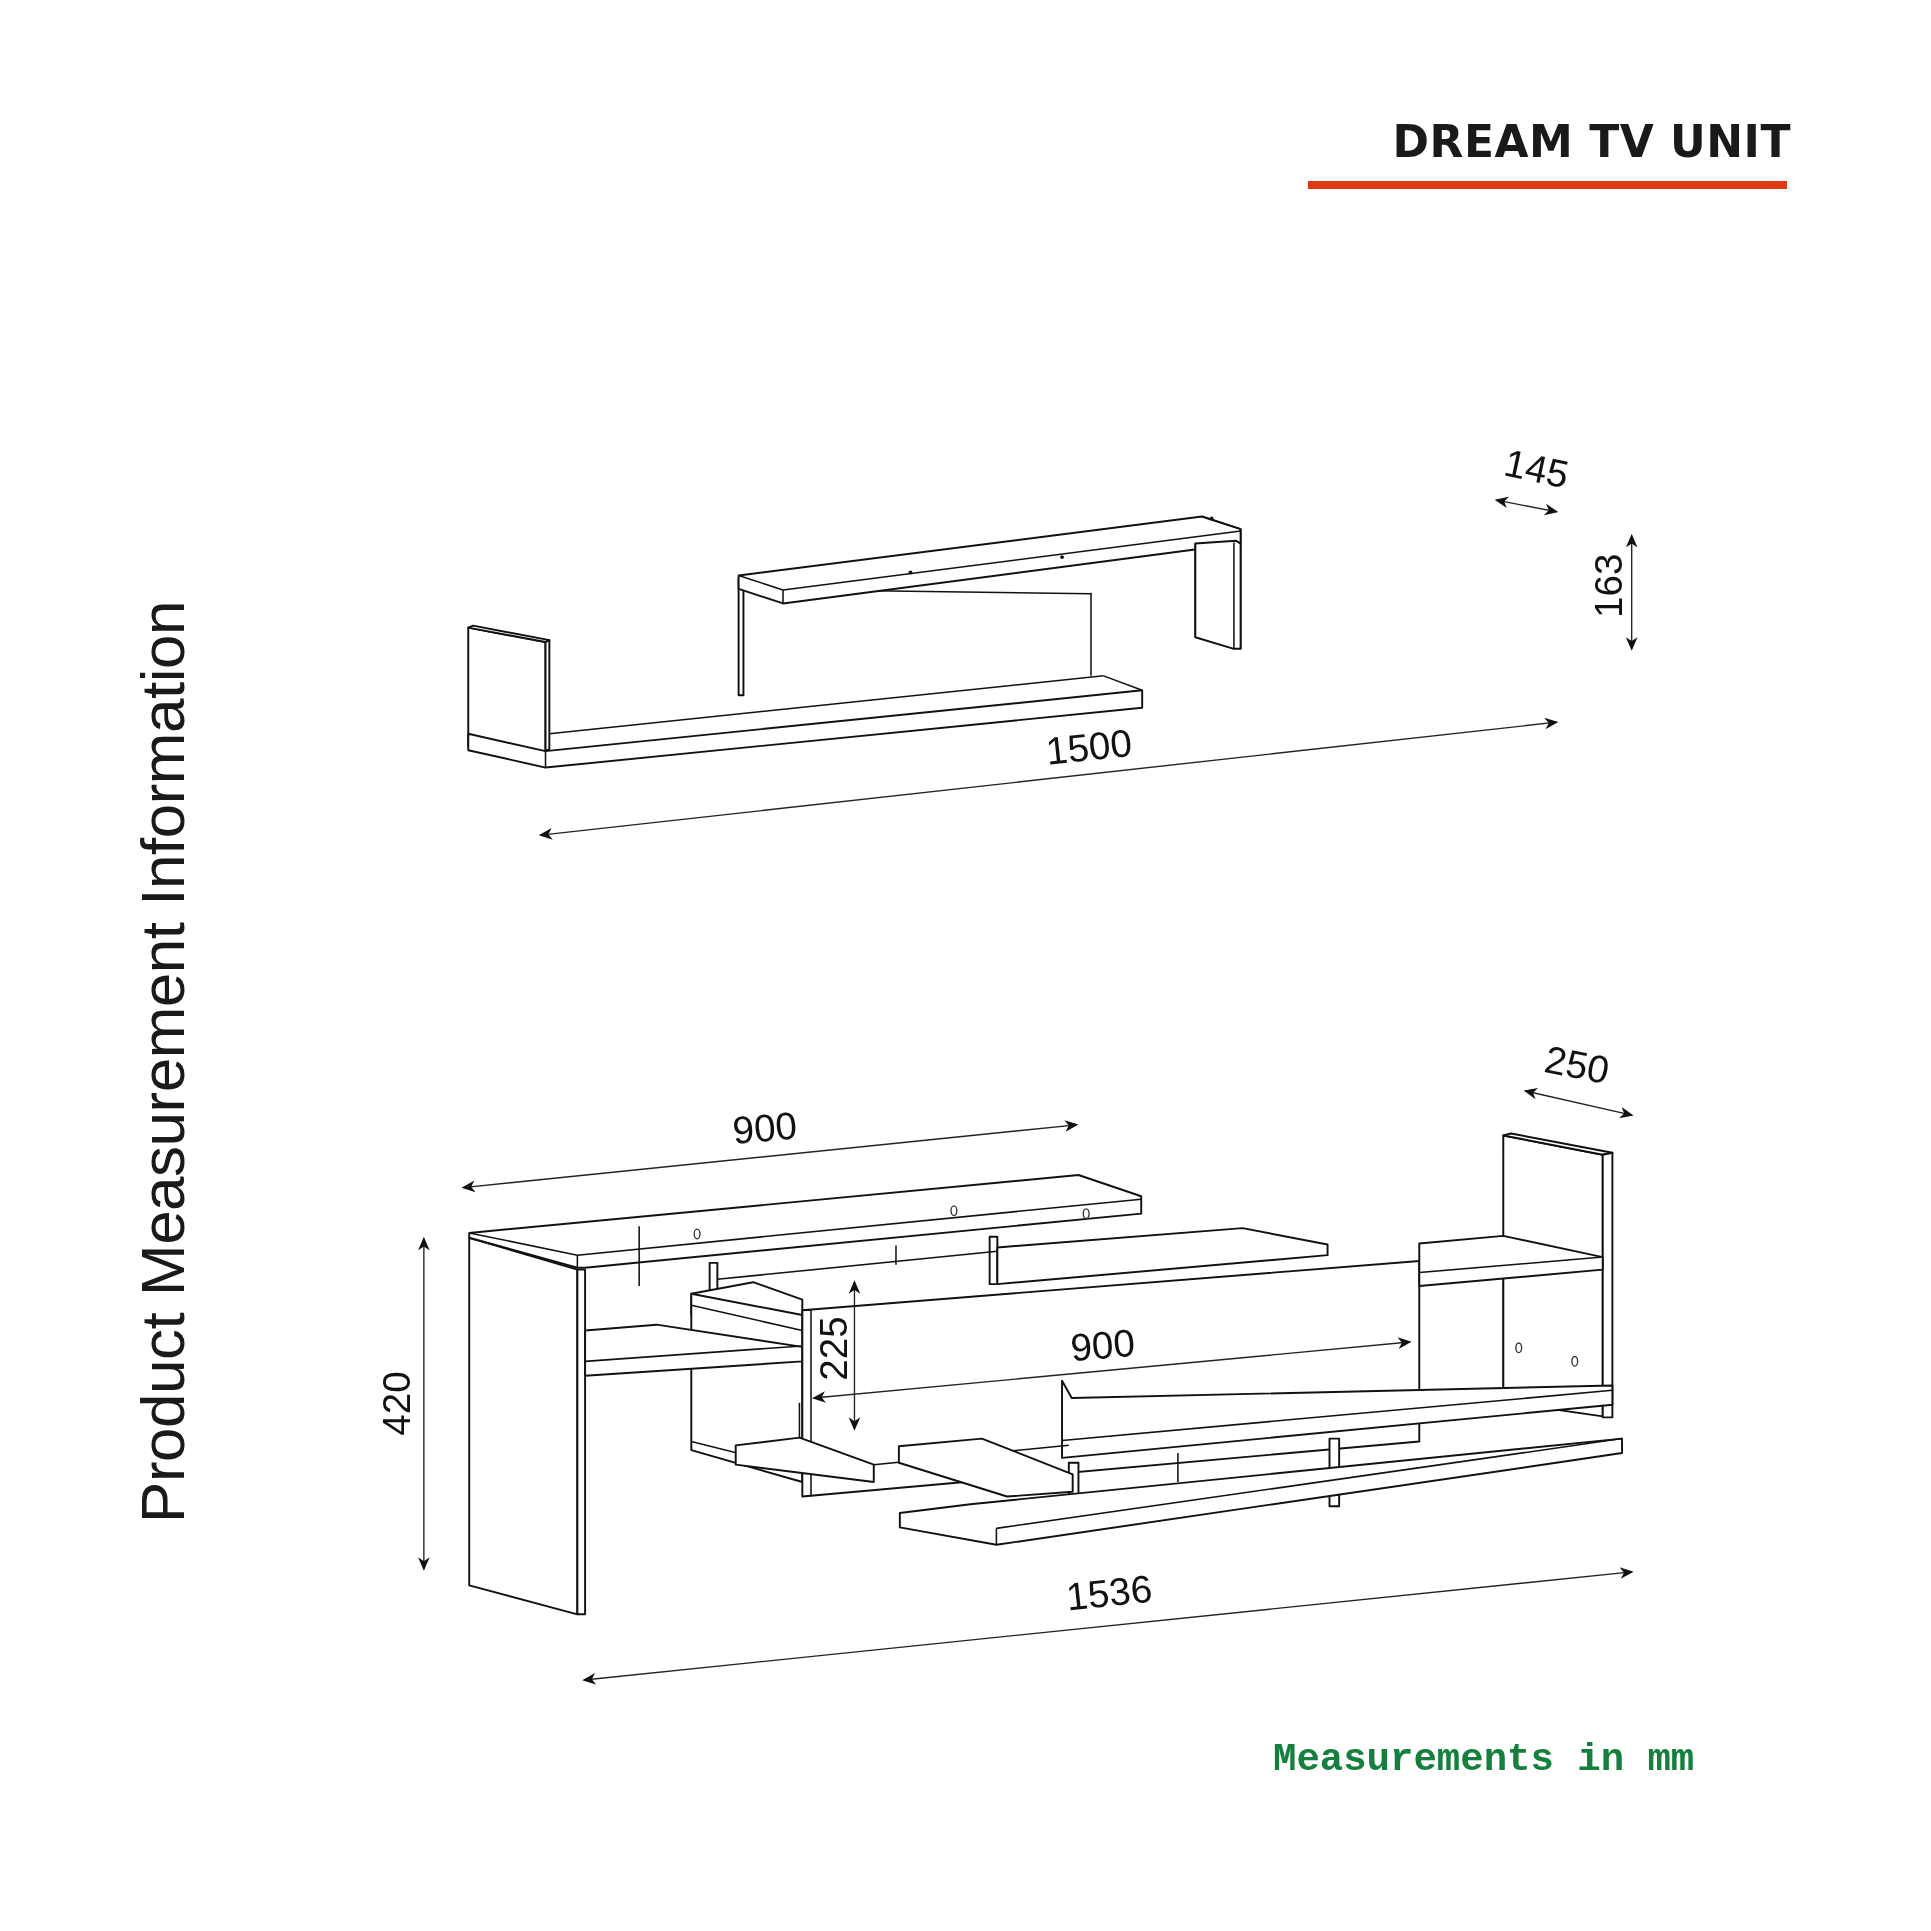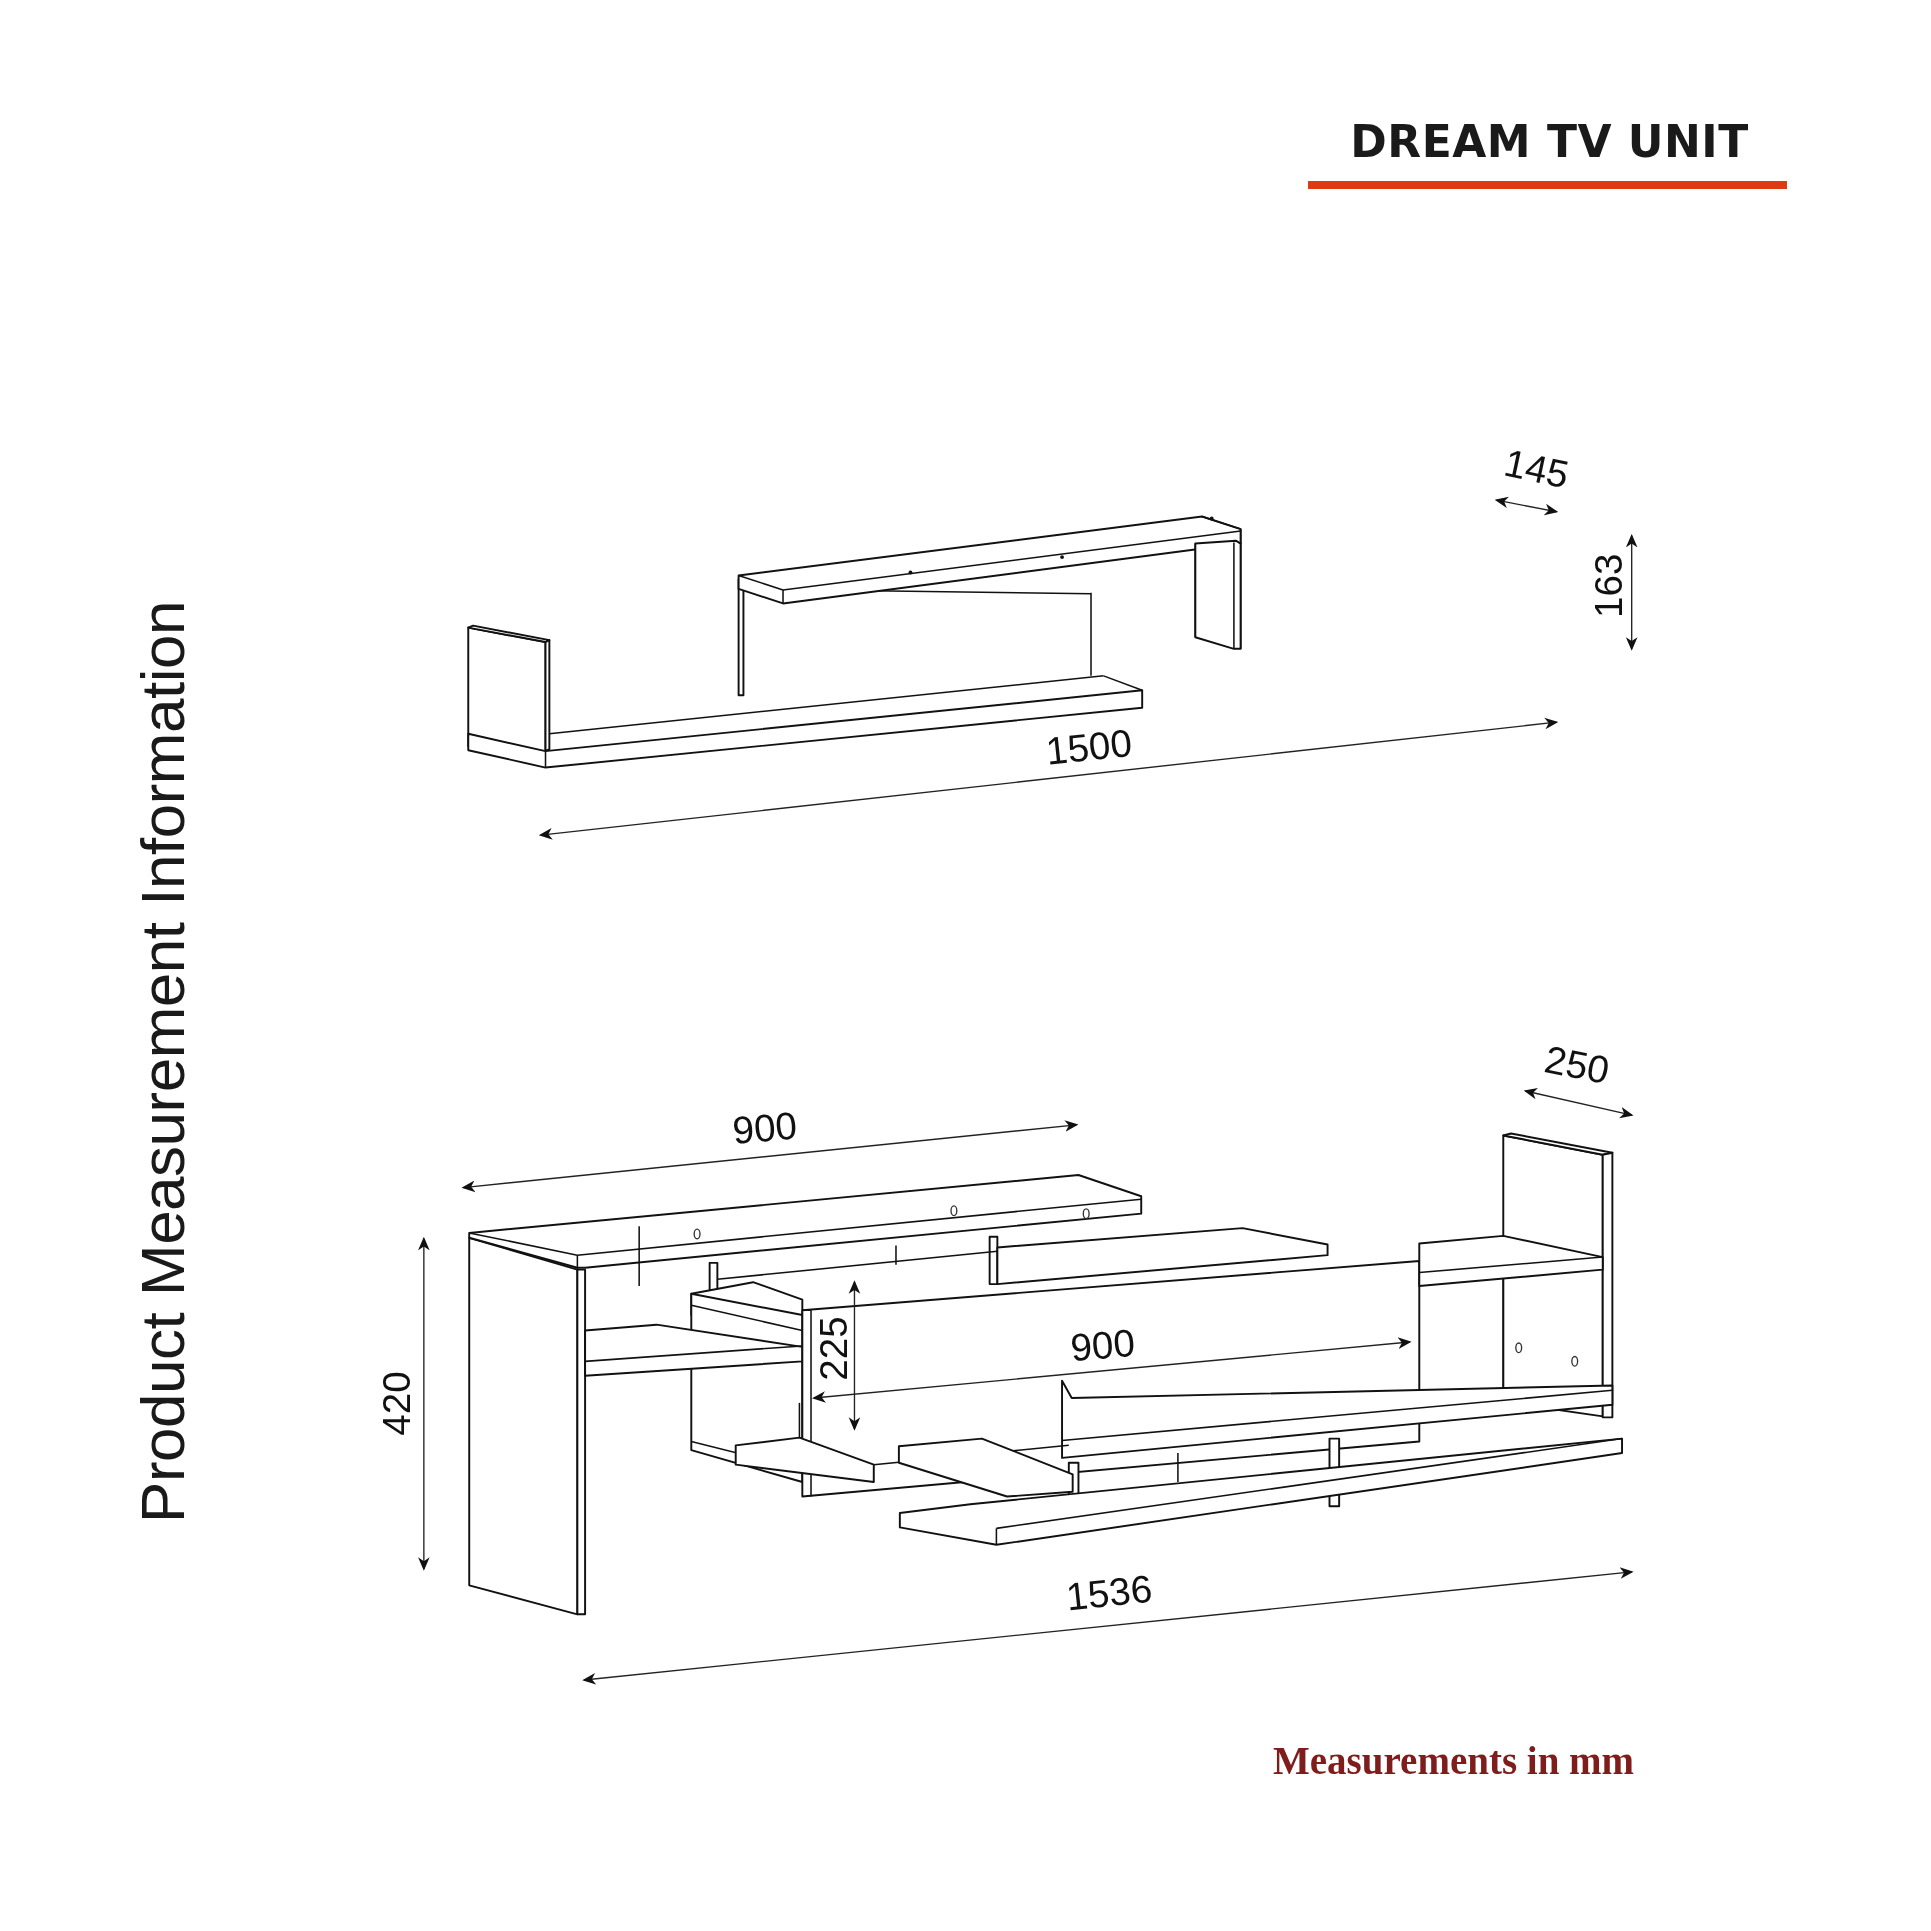--- a/index.html
+++ b/index.html
@@ -1,31 +1,31 @@
 <!DOCTYPE html>
 <html><head>
 <meta charset="utf-8">
 <style>
   html, body { margin: 0; padding: 0; background: #ffffff; }
   body { width: 1931px; height: 1931px; position: relative; overflow: hidden; font-family: "Liberation Sans", sans-serif; }
   .title {
     position: absolute; left: 1308px; top: 116px; width: 483px;
     font-family: "DejaVu Sans", sans-serif; font-weight: bold; font-size: 44px;
-    color: #1a1a1a; text-align: center; letter-spacing: 0.5px;
+    color: #1a1a1a; text-align: right; letter-spacing: 0.5px;
   }
   .title-rule { position: absolute; left: 1308px; top: 181px; width: 479px; height: 7.7px; background: #e03a12; }
   .side-label {
     position: absolute; left: 162px; top: 1062px;
     transform: translate(-50%, -50%) rotate(-90deg);
     font-family: "Liberation Sans", sans-serif; font-size: 62px; color: #1a1a1a;
     white-space: nowrap; letter-spacing: -0.5px;
   }
   .footer {
     position: absolute; left: 1273px; top: 1738px;
-    font-family: Liberation Serif, serif; font-weight: bold; font-size: 39px; color: #7f1d1d;
+    font-family: Liberation Mono, monospace; font-weight: bold; font-size: 39px; color: #15803d;
     white-space: nowrap;
   }
   svg.drawing { position: absolute; left: 0; top: 0; }
   svg .ln { fill: #ffffff; stroke: #111; stroke-width: 2; stroke-linejoin: round; }
   svg .th { fill: none; stroke: #111; stroke-width: 1.6; }
   svg .dim { stroke: #222; stroke-width: 1.4; fill: none; }
   svg .dimtxt { font-family: "Liberation Sans", sans-serif; font-size: 40px; fill: #111; }
   svg .hole { fill: none; stroke: #333; stroke-width: 1.4; }
 </style>
 </head>

